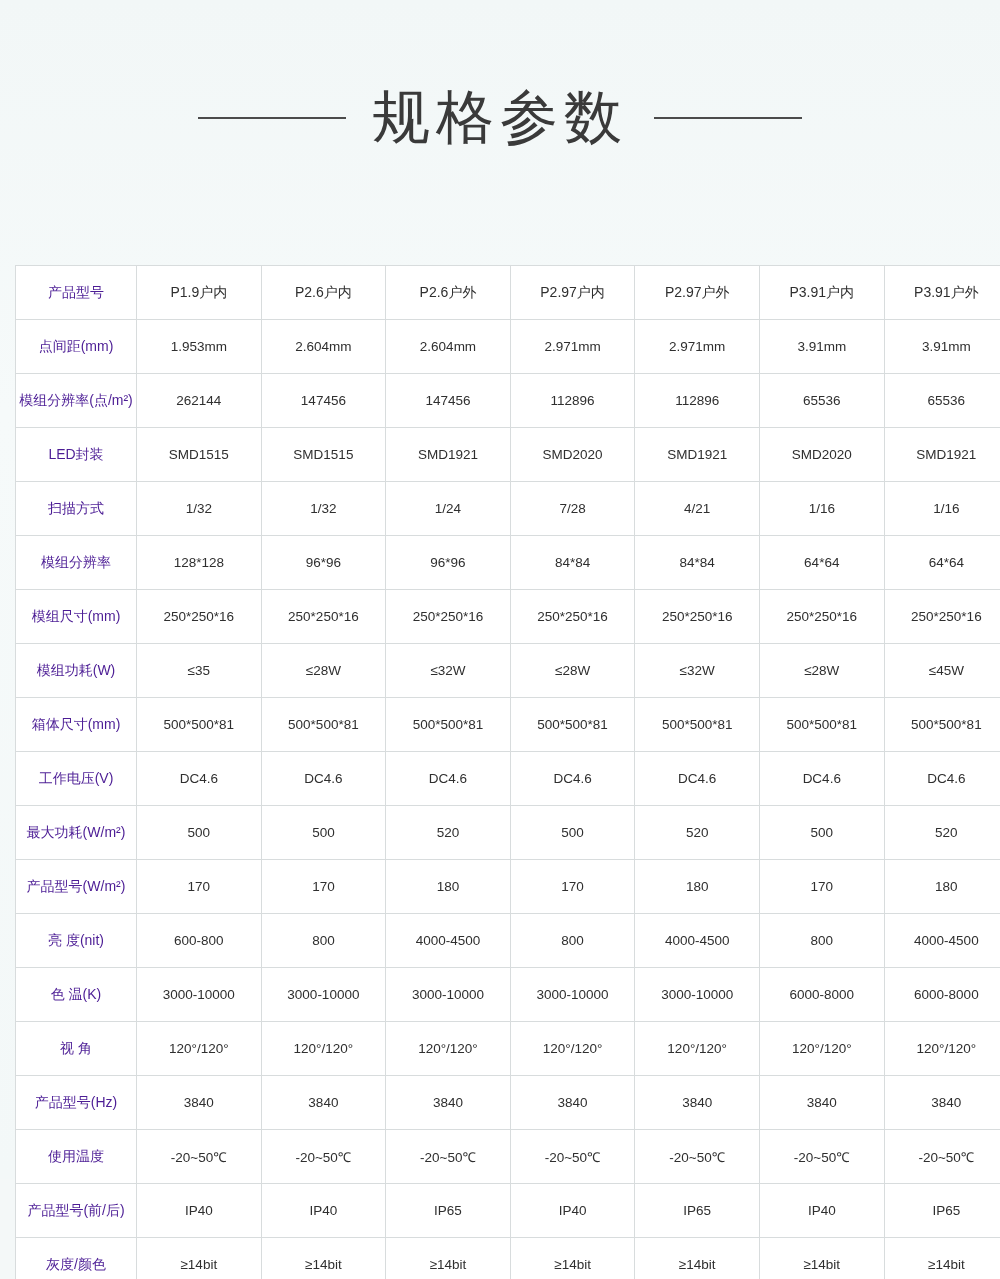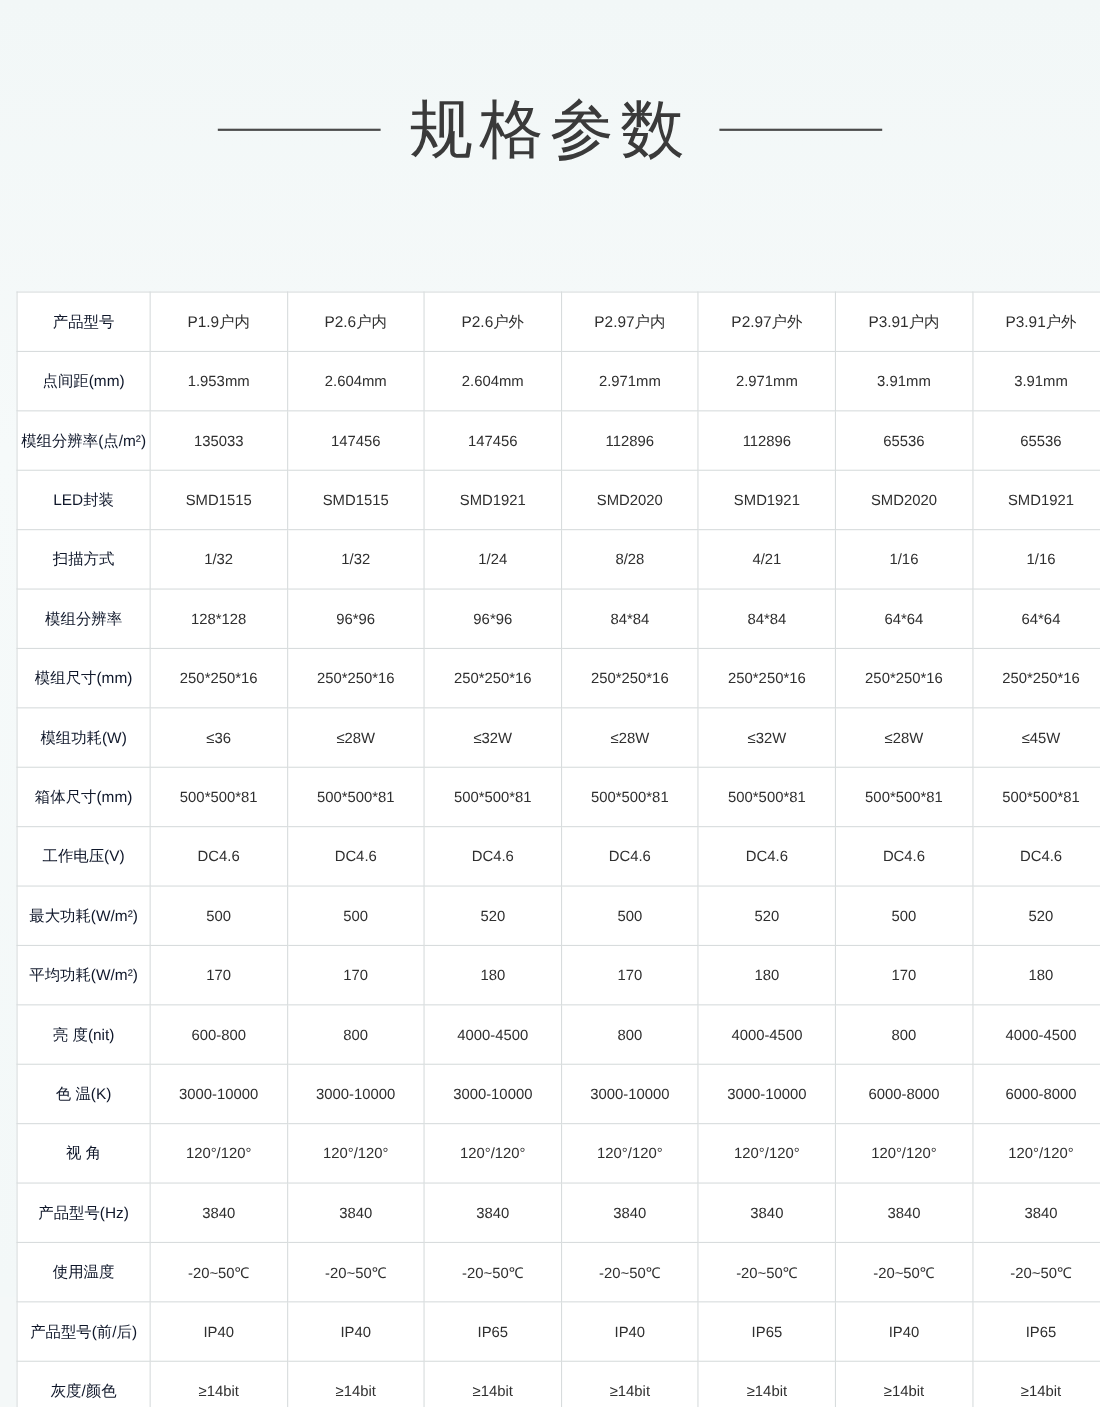--- a/index.html
+++ b/index.html
@@ -64,21 +64,21 @@
     height: 49px;
     font-size: 13.5px;
     color: #2f2f2f;
     padding: 2px 1px;
     white-space: nowrap;
     overflow: hidden;
   }
   table.spec td.rowhead {
     width: 118px;
     font-size: 14px;
-    color: #0f172a;
+    color: #4c1d95;
   }
   table.spec td.val {
     width: 121.6px;
   }
   table.spec tr.header td {
     font-size: 14px;
   }
   .spacer-bottom {
     position: absolute;
     left: 0;
@@ -116,21 +116,21 @@
             <td class="val">1.953mm</td>
             <td class="val">2.604mm</td>
             <td class="val">2.604mm</td>
             <td class="val">2.971mm</td>
             <td class="val">2.971mm</td>
             <td class="val">3.91mm</td>
             <td class="val">3.91mm</td>
           </tr>
           <tr>
             <td class="rowhead">模组分辨率(点/m²)</td>
-            <td class="val">135033</td>
+            <td class="val">262144</td>
             <td class="val">147456</td>
             <td class="val">147456</td>
             <td class="val">112896</td>
             <td class="val">112896</td>
             <td class="val">65536</td>
             <td class="val">65536</td>
           </tr>
           <tr>
             <td class="rowhead">LED封装</td>
             <td class="val">SMD1515</td>
@@ -139,21 +139,21 @@
             <td class="val">SMD2020</td>
             <td class="val">SMD1921</td>
             <td class="val">SMD2020</td>
             <td class="val">SMD1921</td>
           </tr>
           <tr>
             <td class="rowhead">扫描方式</td>
             <td class="val">1/32</td>
             <td class="val">1/32</td>
             <td class="val">1/24</td>
-            <td class="val">8/28</td>
+            <td class="val">7/28</td>
             <td class="val">4/21</td>
             <td class="val">1/16</td>
             <td class="val">1/16</td>
           </tr>
           <tr>
             <td class="rowhead">模组分辨率</td>
             <td class="val">128*128</td>
             <td class="val">96*96</td>
             <td class="val">96*96</td>
             <td class="val">84*84</td>
@@ -166,21 +166,21 @@
             <td class="val">250*250*16</td>
             <td class="val">250*250*16</td>
             <td class="val">250*250*16</td>
             <td class="val">250*250*16</td>
             <td class="val">250*250*16</td>
             <td class="val">250*250*16</td>
             <td class="val">250*250*16</td>
           </tr>
           <tr>
             <td class="rowhead">模组功耗(W)</td>
-            <td class="val">≤36</td>
+            <td class="val">≤35</td>
             <td class="val">≤28W</td>
             <td class="val">≤32W</td>
             <td class="val">≤28W</td>
             <td class="val">≤32W</td>
             <td class="val">≤28W</td>
             <td class="val">≤45W</td>
           </tr>
           <tr>
             <td class="rowhead">箱体尺寸(mm)</td>
             <td class="val">500*500*81</td>
@@ -205,21 +205,21 @@
             <td class="rowhead">最大功耗(W/m²)</td>
             <td class="val">500</td>
             <td class="val">500</td>
             <td class="val">520</td>
             <td class="val">500</td>
             <td class="val">520</td>
             <td class="val">500</td>
             <td class="val">520</td>
           </tr>
           <tr>
-            <td class="rowhead">平均功耗(W/m²)</td>
+            <td class="rowhead">产品型号(W/m²)</td>
             <td class="val">170</td>
             <td class="val">170</td>
             <td class="val">180</td>
             <td class="val">170</td>
             <td class="val">180</td>
             <td class="val">170</td>
             <td class="val">180</td>
           </tr>
           <tr>
             <td class="rowhead">亮 度(nit)</td>

